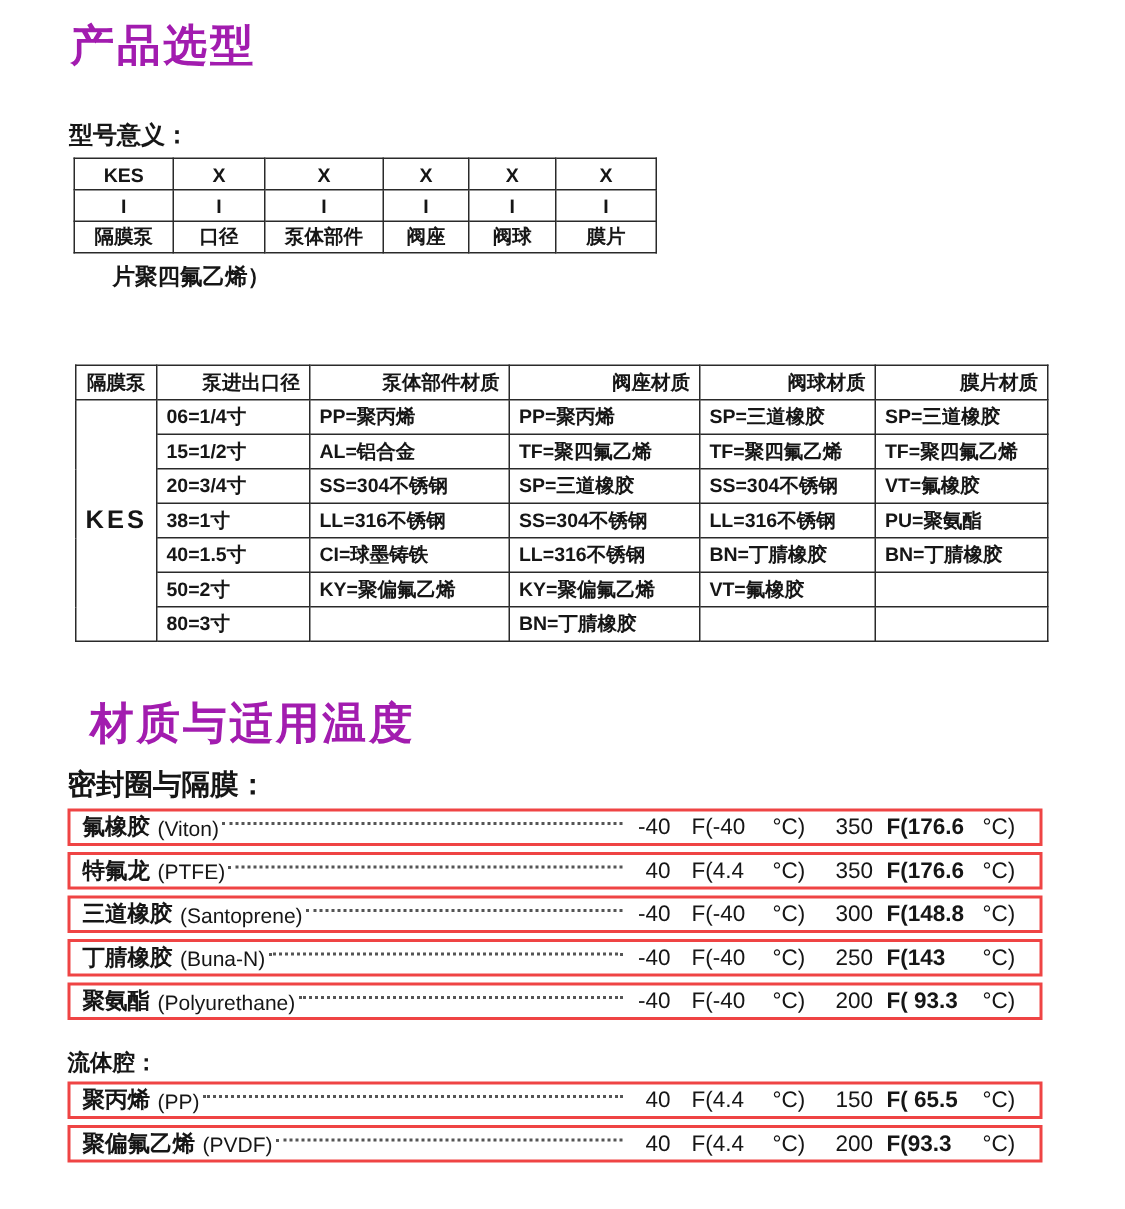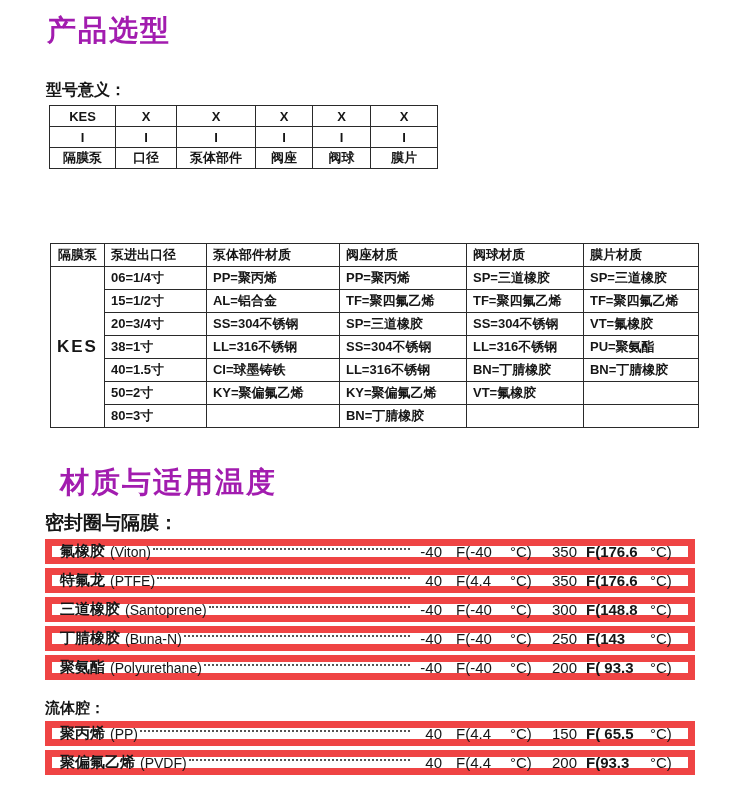--- a/index.html
+++ b/index.html
@@ -51,36 +51,36 @@
   #selection-table td, #selection-table th {
     border:1px solid #2a2a2a;
     font-size:13px;
     font-weight:bold;
     height:23px;
     padding:2px 6px;
     text-align:left;
     white-space:nowrap;
     overflow:hidden;
   }
-  #selection-table th { font-weight:bold; }
+  #selection-table th { font-weight:bold;text-align:right; }
   #selection-table th.c0 { text-align:center; padding:2px 2px; }
   #selection-table td.kes-cell {
     text-align:center;
     font-size:17px;
     letter-spacing:2px;
     font-weight:bold;
   }
 
   
   .temp-table { left:45px; width:650px; display:flex; flex-direction:column; gap:4px; }
   #seal-table  { top:539px; }
   #fluid-table { top:721px; }
   .trow {
     display:flex; align-items:center;
-    border:7px solid #ef4444;
+    border:2px solid #ef4444;
     height:25px;
     padding:0 10px 0 8px;
     font-size:15px;
     background:#fff;
   }
   .trow .cn { font-weight:bold; white-space:nowrap; }
   .trow .en { font-weight:normal; font-size:14px; margin-left:5px; white-space:nowrap; }
   .trow .dots { flex:1; border-bottom:2px dotted #555; margin:0 0 5px 2px; min-width:8px; }
   .trow .minf { width:32px; text-align:right; flex:none; }
   .trow .minc { width:50px; margin-left:14px; flex:none; }
@@ -127,20 +127,21 @@
       <td>口径</td>
       <td>泵体部件</td>
       <td>阀座</td>
       <td>阀球</td>
       <td>膜片</td>
     </tr>
   </tbody>
 </table>
 
 <div class="abs" id="example">
+  <div class="l2">片聚四氟乙烯）</div>
 </div>
 
 <table class="abs" id="selection-table">
   <colgroup>
     <col style="width:48px">
       <col style="width:102px">
       <col style="width:133px">
     <col style="width:127px">
       <col style="width:117px">
       <col style="width:115px">

